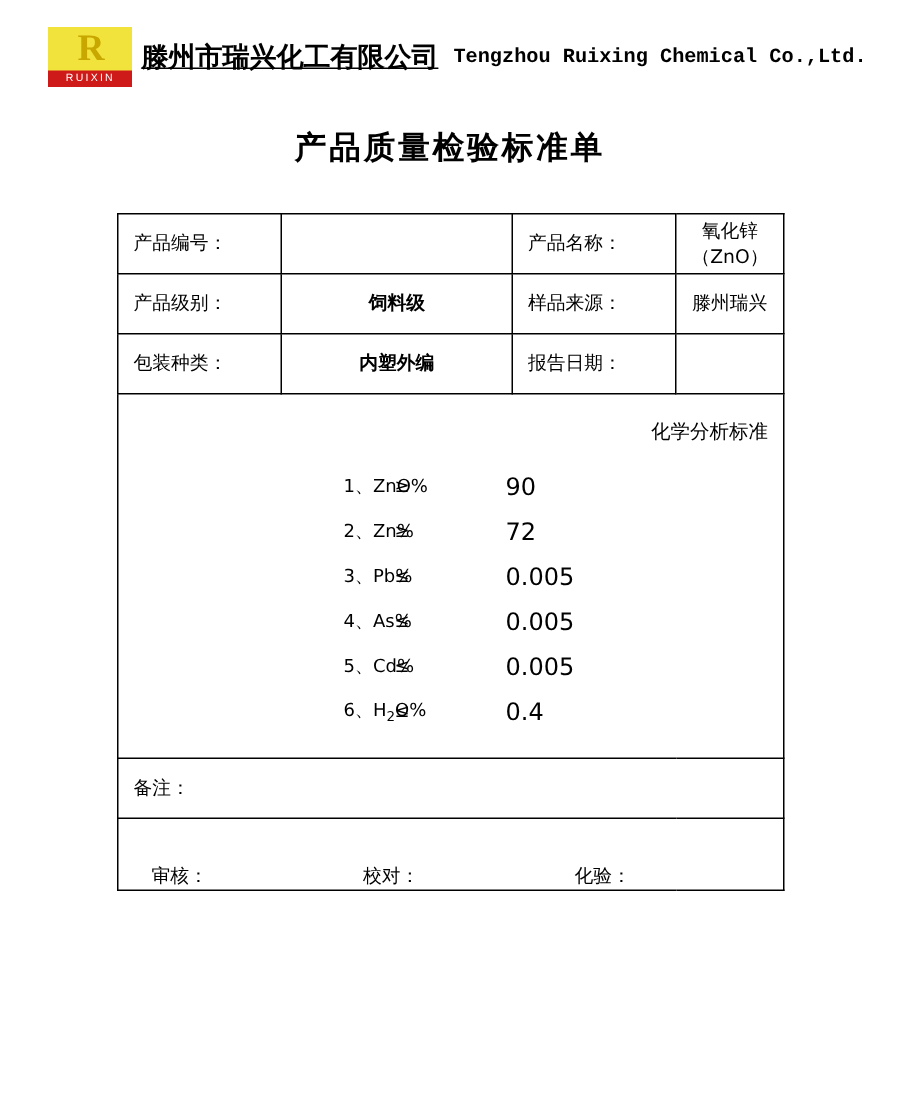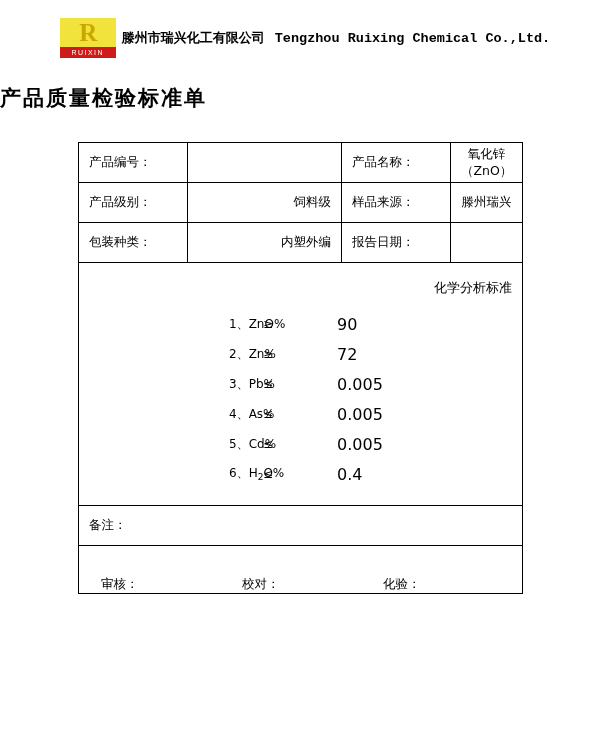--- a/index.html
+++ b/index.html
@@ -63,34 +63,35 @@
     color: #ffffff;
     font-family: "Liberation Sans", sans-serif;
     font-size: 7px;
     letter-spacing: 1.5px;
     display: flex;
     align-items: center;
     justify-content: center;
   }
   .company-cn {
     font-family: "DejaVu Sans", "Liberation Sans", sans-serif;
-    font-size: 13px;
+    font-size: 18px;
     font-weight: bold;
     white-space: nowrap;
+    text-decoration: underline;
   }
   .company-en {
     font-family: Liberation Mono, monospace;
     font-size: 13.5px;
     font-weight: bold;
     white-space: nowrap;
     margin-left: 4px;
   }
 
   .title {
-    text-align: left;
+    text-align: center;
     font-family: "DejaVu Sans", "Liberation Sans", sans-serif;
     font-weight: bold;
     font-size: 21px;
     letter-spacing: 2px;
     margin-top: 26px;
   }
 
   
   .table-wrap {
     position: absolute;
@@ -109,21 +110,22 @@
     font-size: 12.5px;
     padding: 0 10px;
     height: 39px;
     vertical-align: middle;
   }
   td.lbl {
     width: 88px;
   }
   td.val {
     width: 133px;
-    text-align: right;
+    text-align: center;
+    font-weight: bold;
   }
   td.val-left {
     text-align: center;
   }
 
   
   td.chem {
     height: auto;
     padding: 0;
   }

